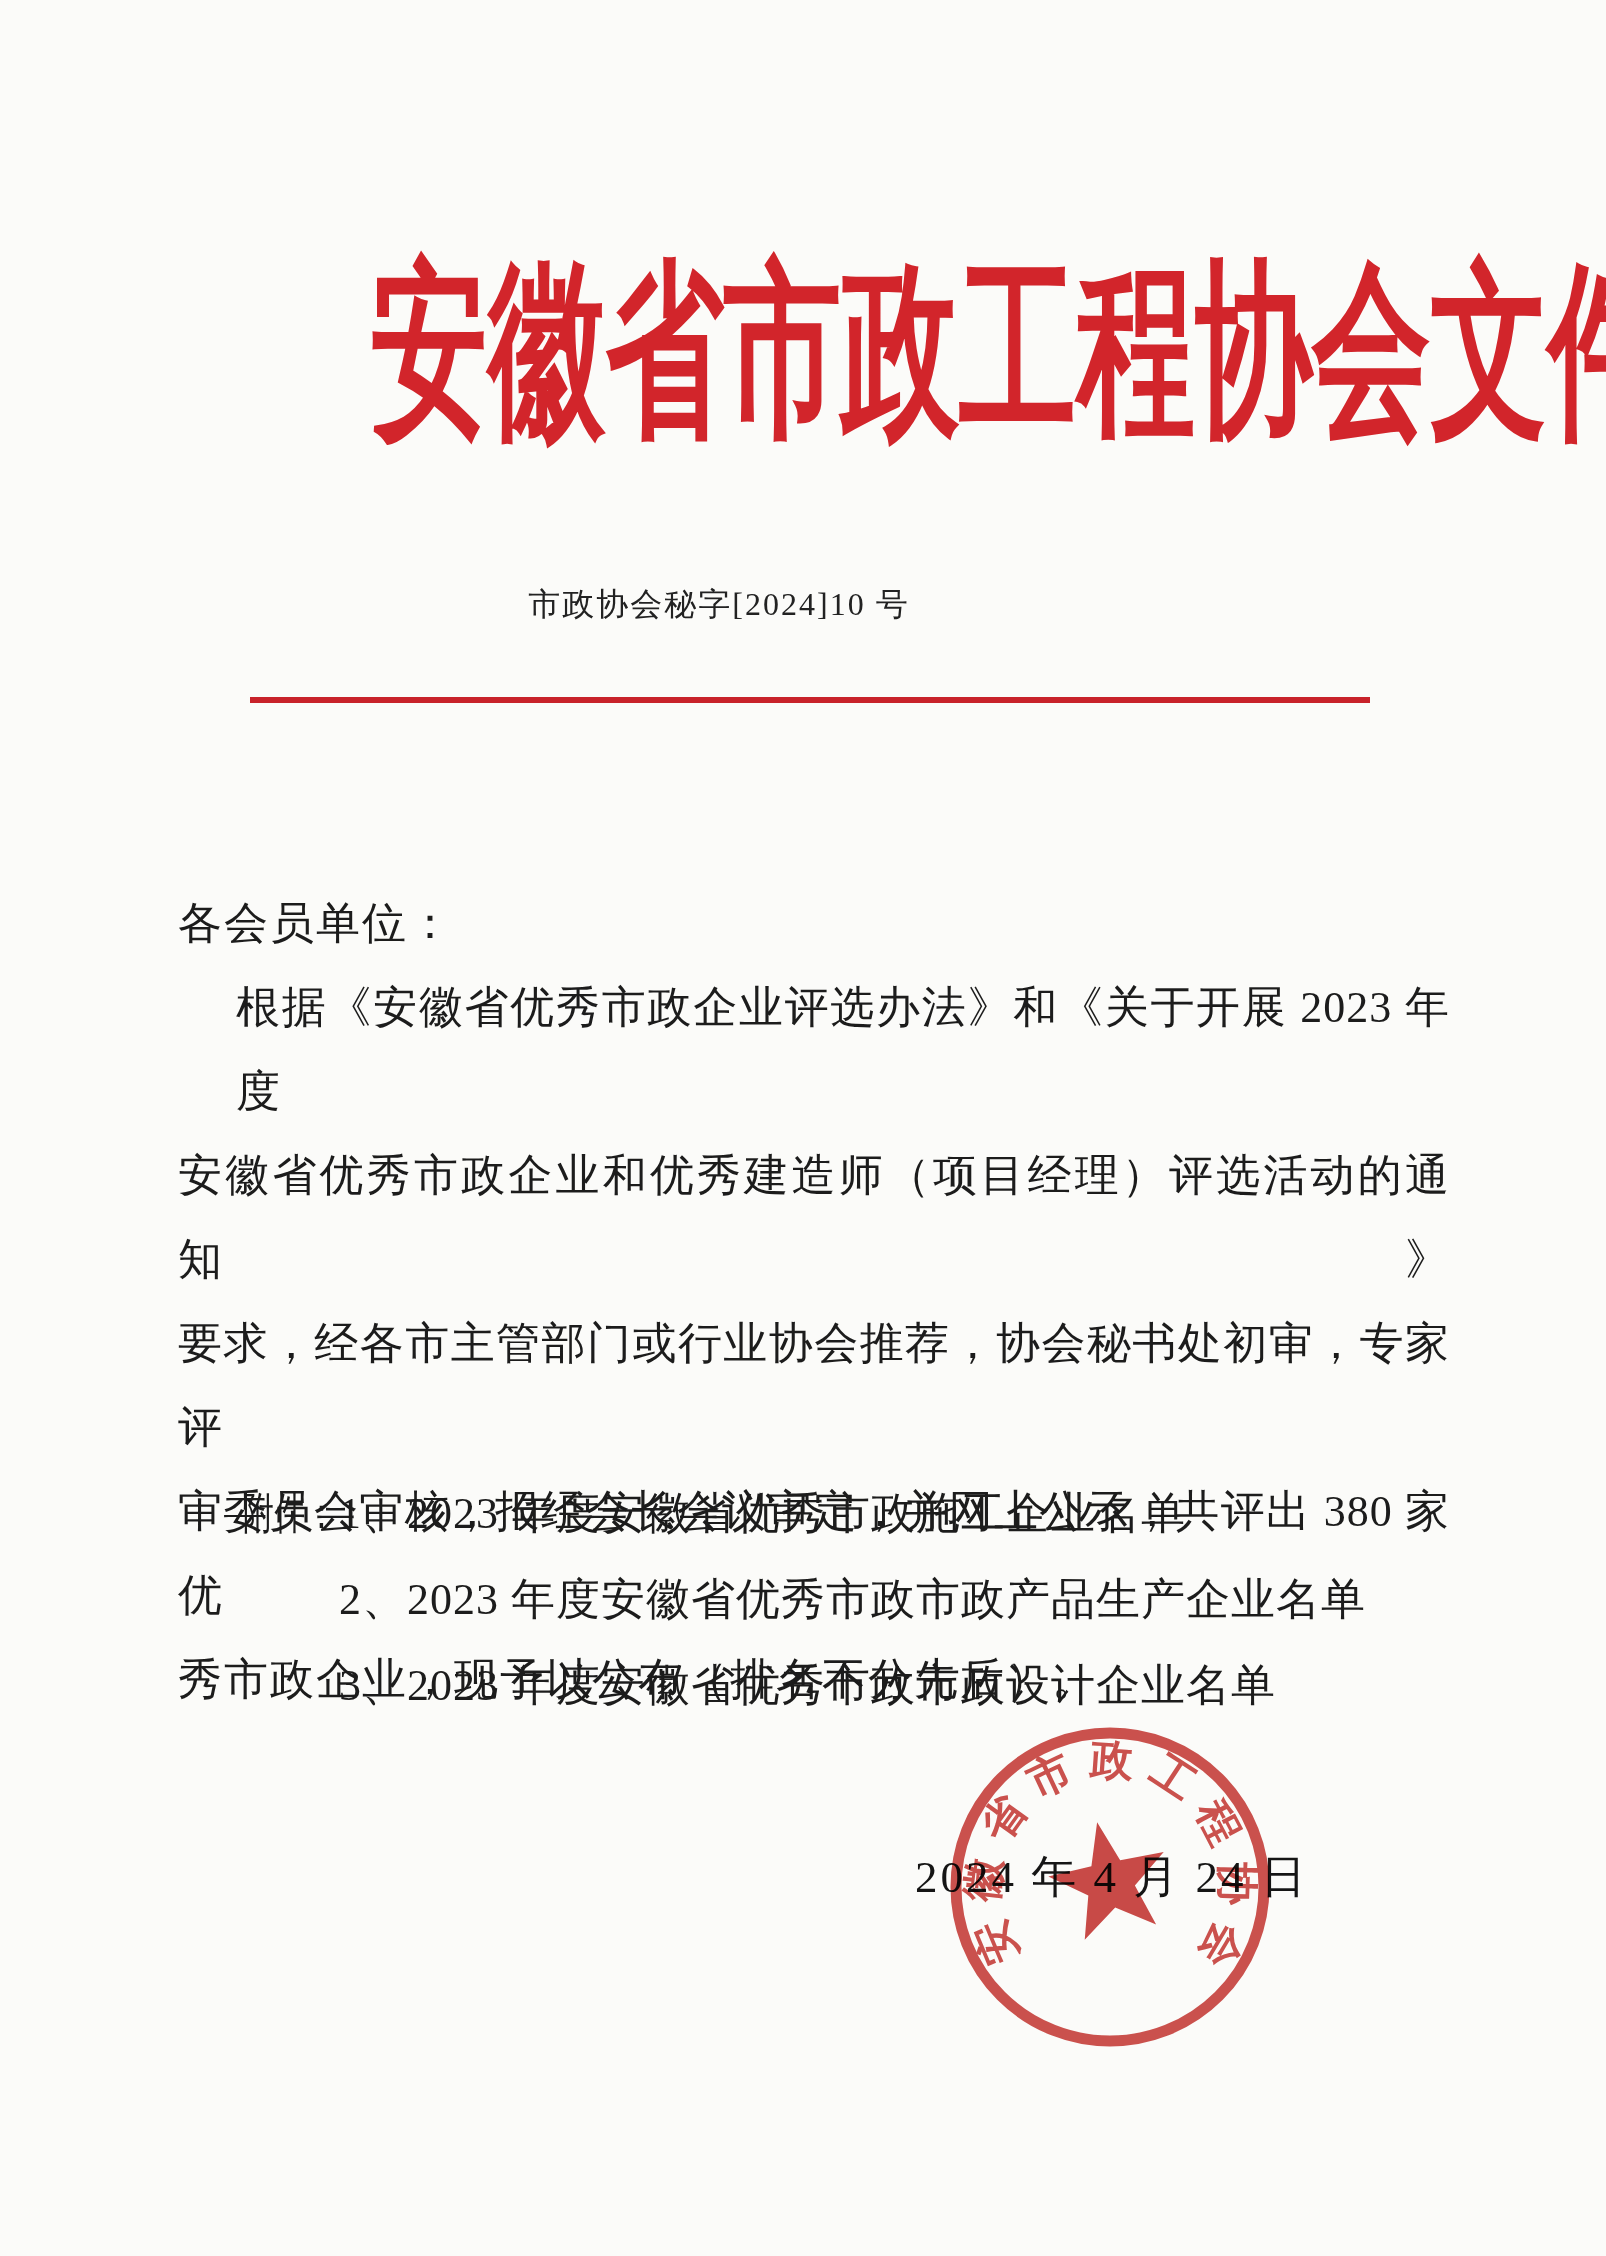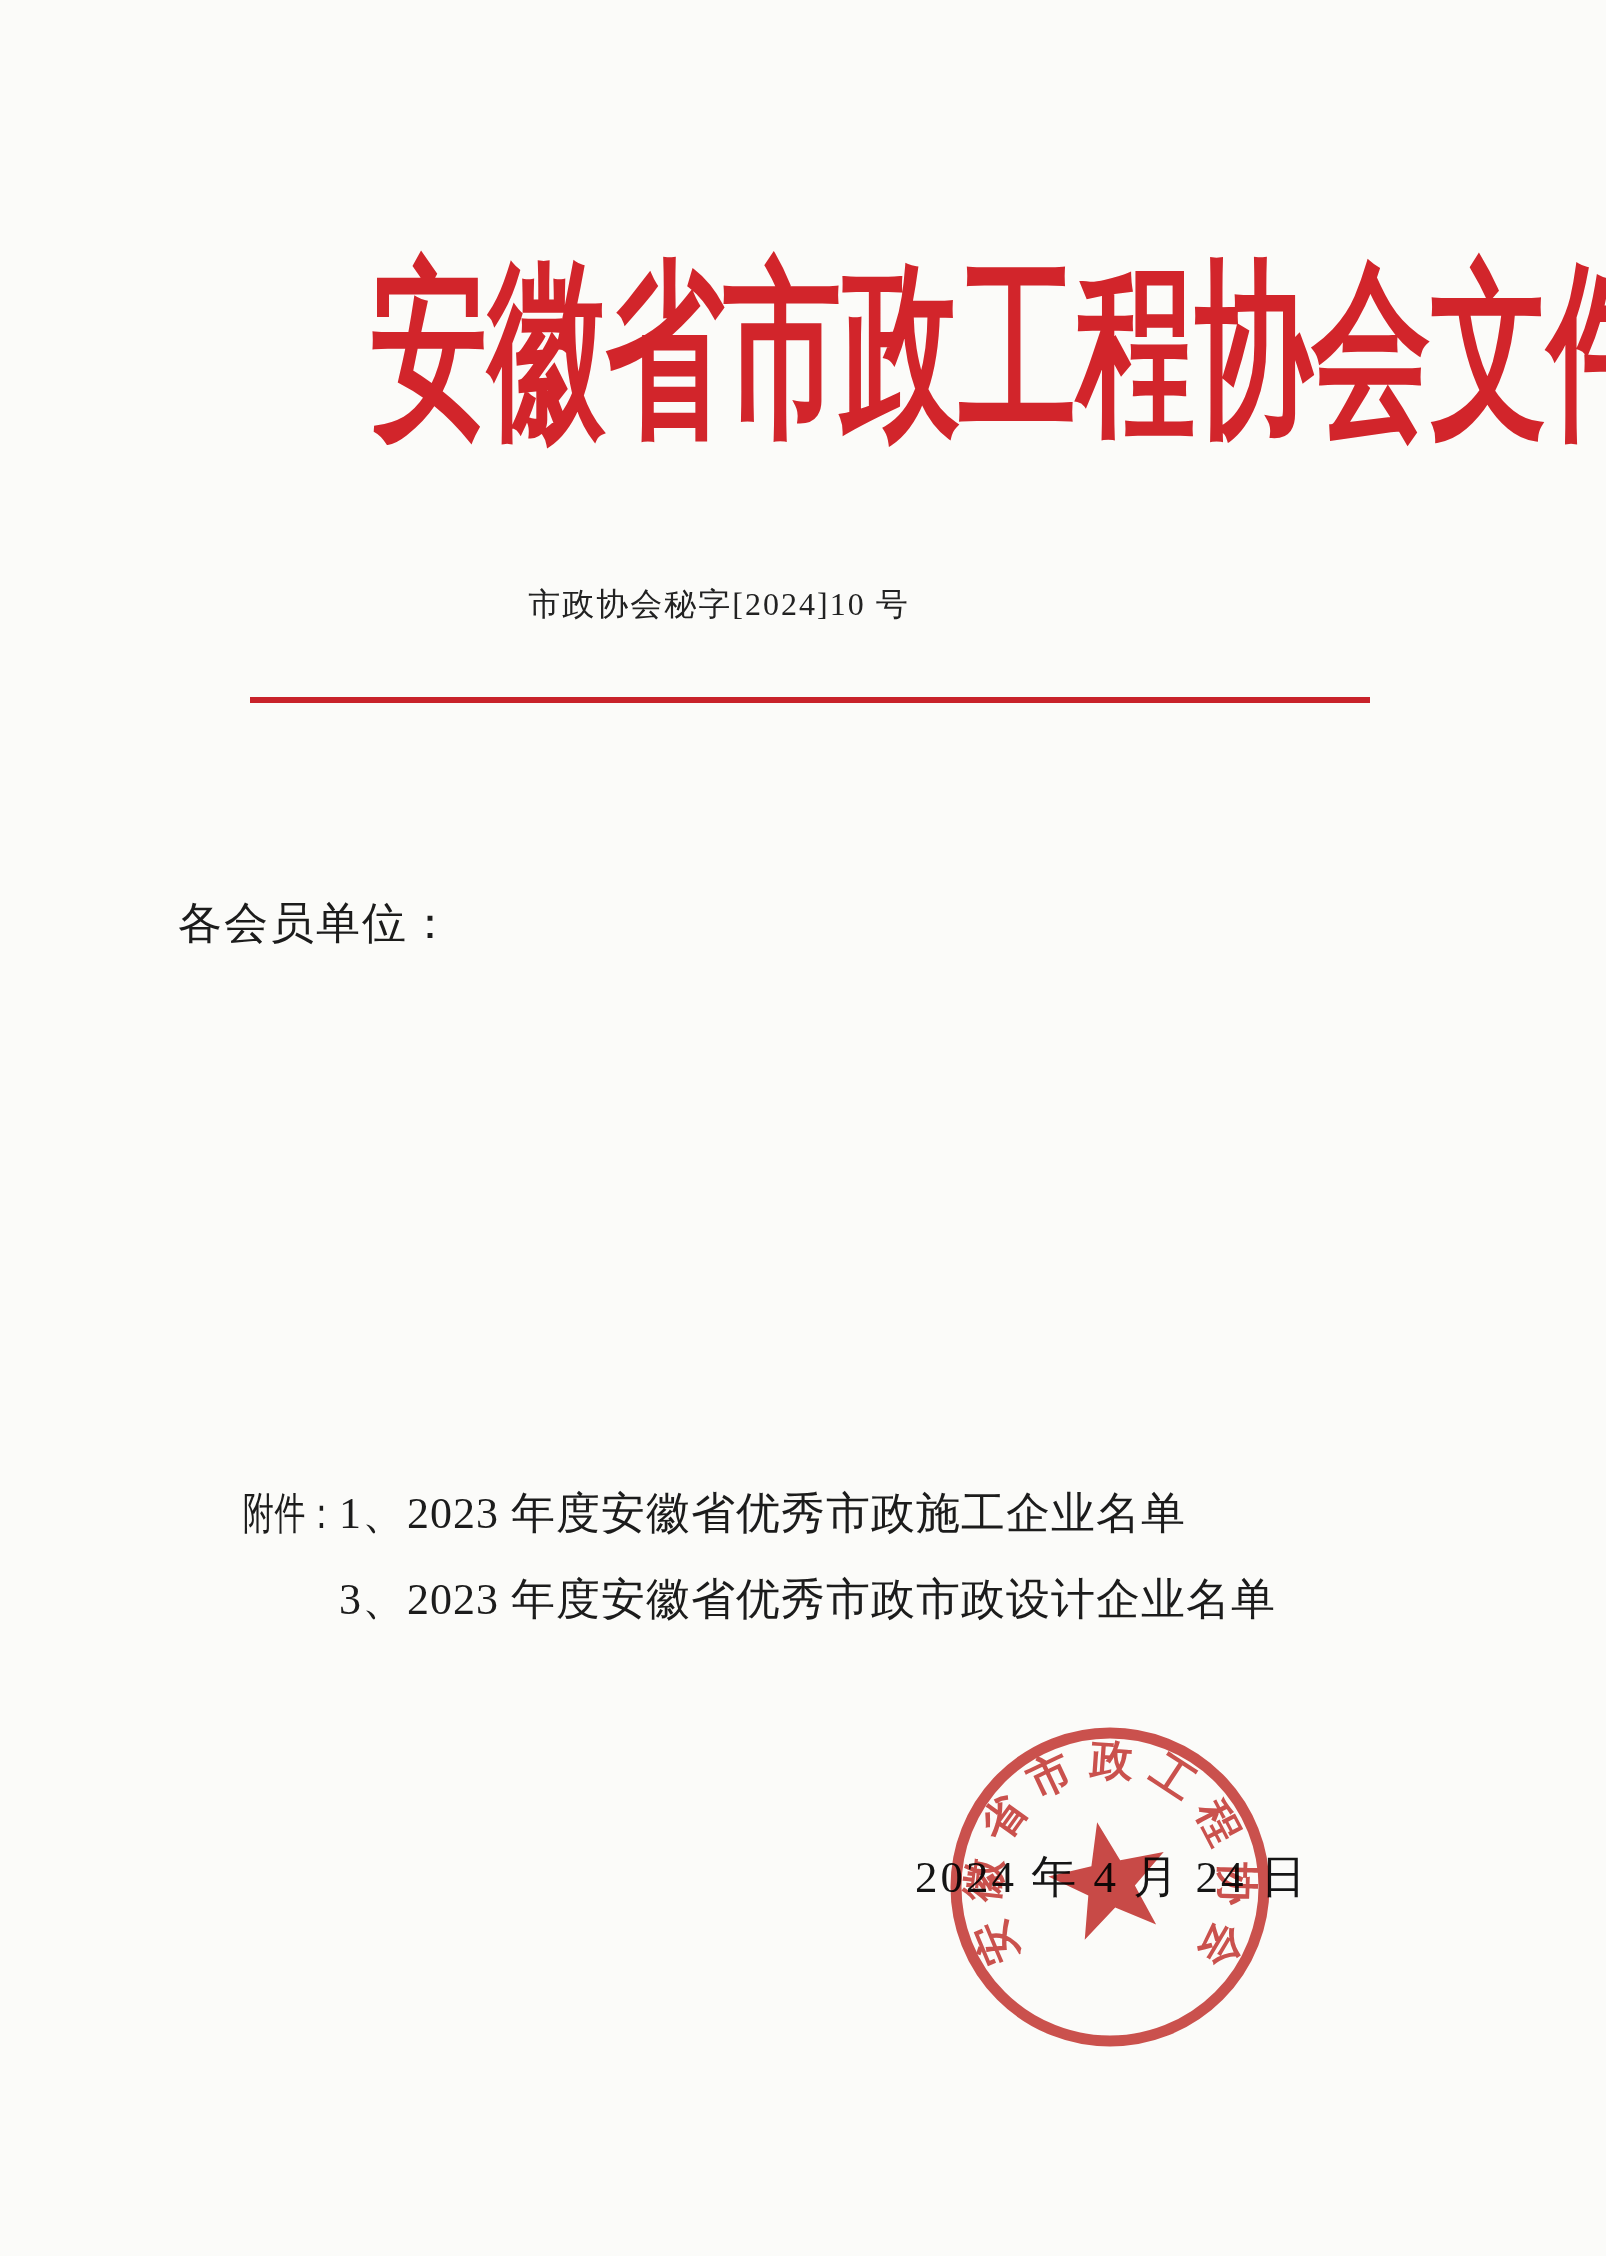--- a/index.html
+++ b/index.html
@@ -126,26 +126,34 @@
 
   <div class="doc-number-wrap">
     <span class="doc-number">市政协会秘字[2024]10 号</span>
   </div>
 
   <div class="red-rule"></div>
 
 
   <div class="body-block">
     <div class="salutation">各会员单位：</div>
+    <div class="para">
+      <div class="para-line first">根据《安徽省优秀市政企业评选办法》和《关于开展 2023 年度</div>
+      <div class="para-line">安徽省优秀市政企业和优秀建造师（项目经理）评选活动的通知》</div>
+      <div class="para-line">要求，经各市主管部门或行业协会推荐，协会秘书处初审，专家评</div>
+      <div class="para-line">审委员会审核，报经会长会议审定，并网上公示，共评出 380 家优</div>
+      <div class="para-line last">秀市政企业，现予以公布（排名不分先后）。</div>
+    </div>
   </div>
 
   <div class="attachments">
     <div class="att-line first">
       <span class="att-label">附件：</span><span>1、2023 年度安徽省优秀市政施工企业名单</span>
     </div>
+    <div class="att-line cont">2、2023 年度安徽省优秀市政市政产品生产企业名单</div>
     <div class="att-line cont">3、2023 年度安徽省优秀市政市政设计企业名单</div>
   </div>
 
   <div class="doc-date">2024 年 4 月 24 日</div>
 
   <svg class="seal" viewBox="0 0 330 330">
     <circle cx="165" cy="165" r="154" fill="none" stroke="#c73a36" stroke-width="11"></circle>
     <path id="sealArc" fill="none" d="M 85.8 244.2 A 112 112 0 1 1 244.2 244.2"></path>
     <text font-size="43" fill="#c73a36" letter-spacing="14">
       <textPath href="#sealArc" startOffset="15">安徽省市政工程协会</textPath>

